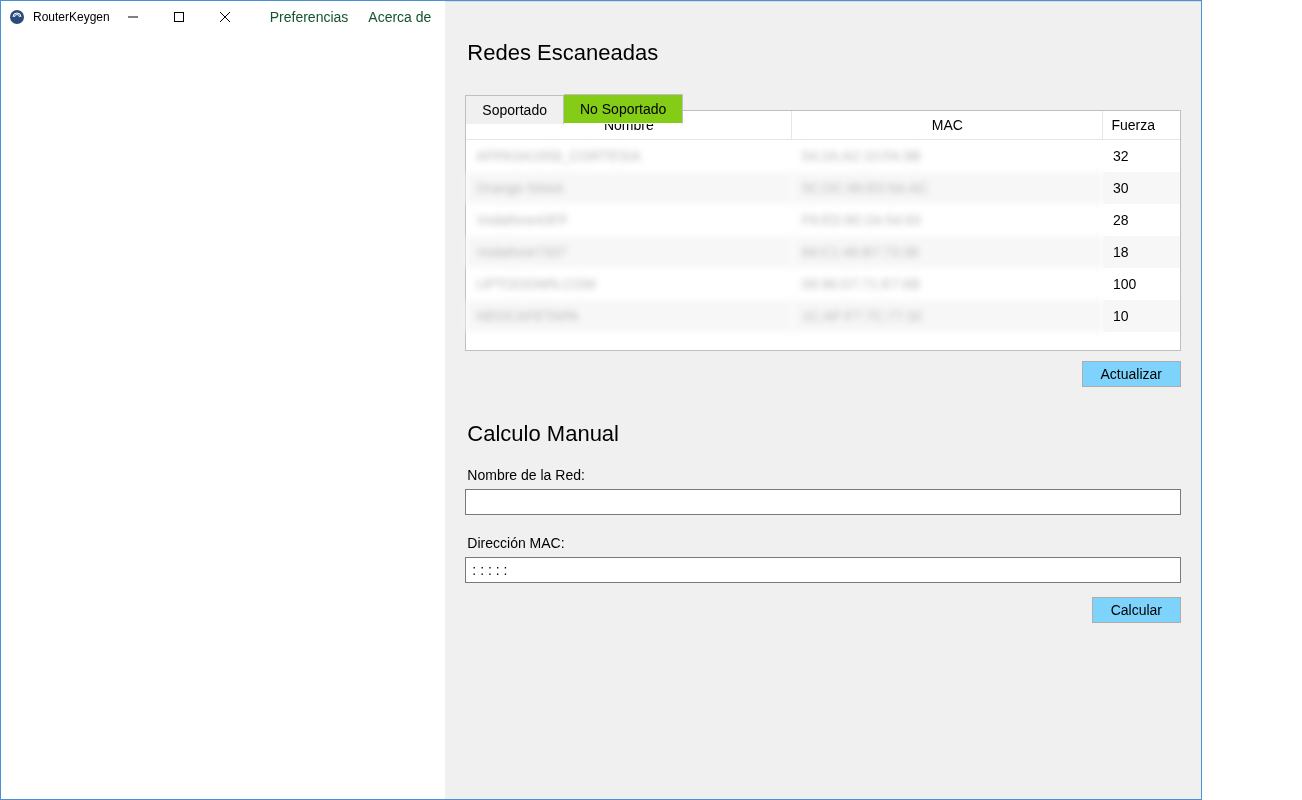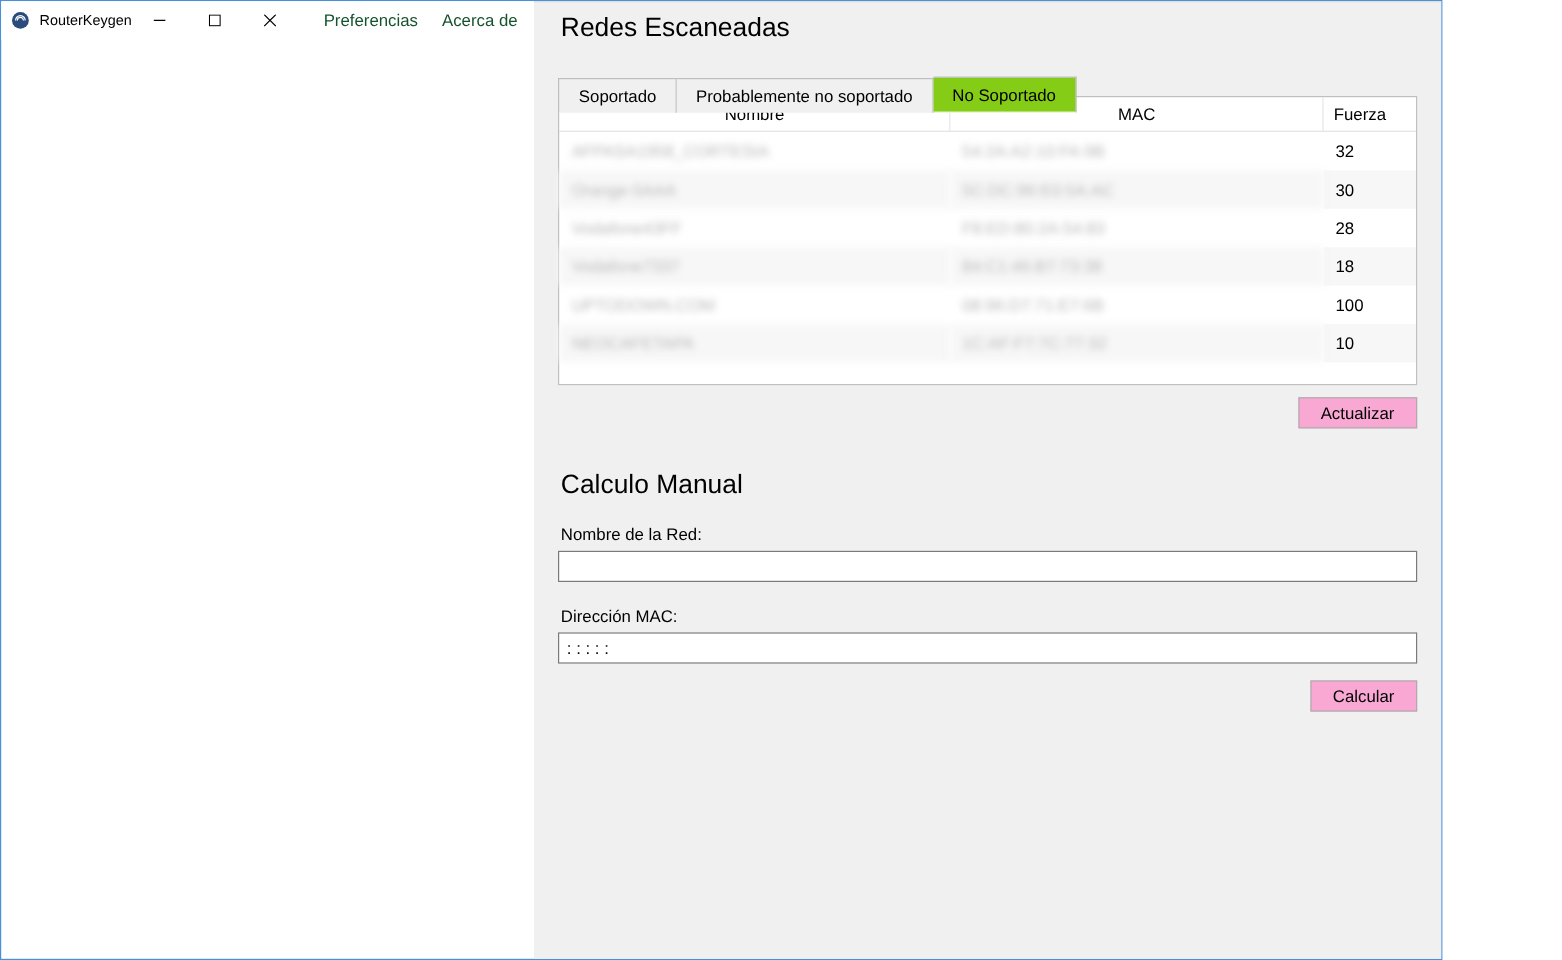--- a/index.html
+++ b/index.html
@@ -5,40 +5,40 @@
 * { box-sizing: border-box; margin: 0; padding: 0; font-family: "Segoe UI", Tahoma, sans-serif; }
 html, body { width: 1302px; height: 800px; background: #fff; overflow: hidden; }
 .window { width: 1202px; height: 800px; border: 1px solid #4a90d9; background: #fff; display: flex; flex-direction: row; }
 .titlebar { height: 32px; display: flex; align-items: center; padding: 0 8px; background: #fff; }
 .titlebar .icon { width: 16px; height: 16px; margin-right: 8px; }
 .titlebar .title { font-size: 12px; color: #000; }
 .titlebar .spacer { flex: 1; }
 .titlebar .winbtn { width: 46px; height: 32px; display: flex; align-items: center; justify-content: center; font-family: "Segoe MDL2 Assets", sans-serif; font-size: 10px; color: #000; cursor: default; }
 .menubar { height: 32px; background: #fff; display: flex; align-items: center; padding: 0 8px; gap: 8px; border-bottom: 1px solid transparent; }
 .menubar .menu-item { font-size: 14px; color: #14532d; padding: 4px 6px; cursor: default; }
-.client { flex: 1; background: #f0f0f0; border-top: 1px solid #dcdcdc; padding: 2px 20px 20px 20px; display: flex; gap: 40px; }
+.client { flex: 1; background: #f0f0f0; border-top: 1px solid #dcdcdc; padding: 32px 20px 20px 20px; display: flex; gap: 40px; }
 .left { flex: 1 1 800px; display: flex; flex-direction: column; }
 .right { width: 400px; display: flex; flex-direction: column; }
 h2.section { font-size: 22px; font-weight: 400; color: #000; margin: 6px 0 14px 2px; }
 .tabs { display: flex; align-items: flex-end; }
 .tab { background: #f0f0f0; border: 1px solid #bfbfbf; border-bottom: none; padding: 6px 16px; font-size: 14px; margin-right: 0; position: relative; top: 14px; cursor: default; }
 .tab + .tab { border-left: none; }
 .tab.active { background: #84cc16; border-bottom: 1px solid #fff; }
 .table-wrap { border: 1px solid #bfbfbf; background: #fff; }
 .table { width: 100%; border-collapse: collapse; }
 .table th { font-weight: 400; font-size: 14px; text-align: center; padding: 6px 8px; border-bottom: 1px solid #e6e6e6; border-right: 1px solid #e6e6e6; }
 .table th:last-child { border-right: none; }
 .table td { font-size: 14px; padding: 8px 10px; }
 .table tr.row:nth-child(even) td { background: #f7f7f7; }
 .table .col-name { width: 350px; }
 .table .col-mac { width: 340px; }
 .table .col-str { width: 80px; text-align: left; margin-top: 13px; }
 .blur { color: #b8b8b8; filter: blur(3px); user-select: none; }
 .btnrow { display: flex; justify-content: flex-end; margin-top: 10px; }
-.btn { background: #f9a8d4; border: 1px solid #adadad; padding: 4px 18px; font-size: 14px; cursor: default; }
+.btn { background: #7dd3fc; border: 1px solid #adadad; padding: 4px 18px; font-size: 14px; cursor: default; }
 .formlabel { font-size: 14px; margin: 6px 0 6px 2px; }
 .textinput { width: 100%; height: 26px; border: 1px solid #7a7a7a; background: #fff; font-size: 14px; padding: 2px 6px; }
 .outputbox { flex: 1; border: 1px solid #828282; background: #fff; margin-top: 4px; min-height: 600px; }
 .spacer-v { height: 28px; }
 </style>
 </head>
 <body>
 
 <div class="window">
 
@@ -75,21 +75,20 @@
   </div>
 
   <div class="client">
 
     <div class="left">
 
       <h2 class="section">Redes Escaneadas</h2>
 
       <div class="tabs">
         <div class="tab">Soportado</div>
-        <div class="tab">Probablemente no soportado</div>
         <div class="tab active">No Soportado</div>
       </div>
 
       <div class="table-wrap">
         <table class="table">
           <thead>
             <tr>
               <th class="col-name">Nombre</th>
               <th class="col-mac">MAC</th>
               <th class="col-str">Fuerza</th>

